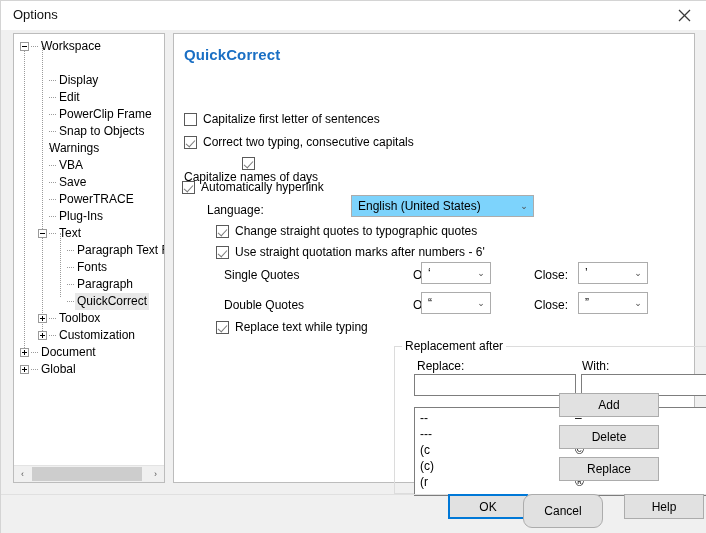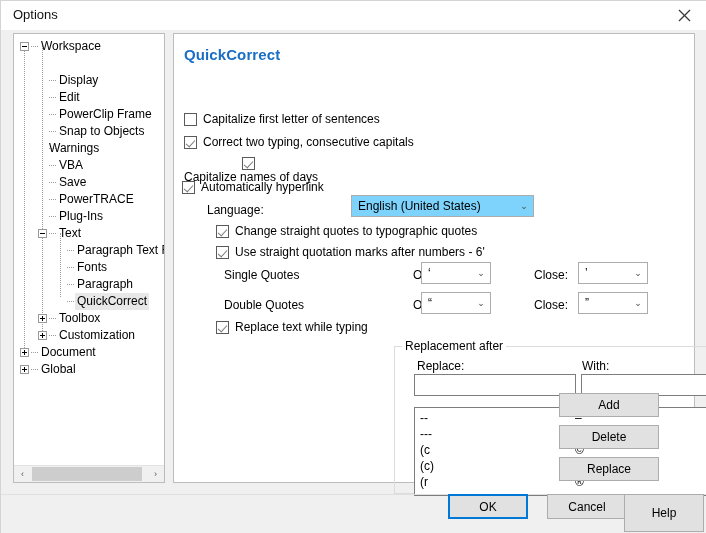--- a/index.html
+++ b/index.html
@@ -544,17 +544,17 @@
 
       <div class="btn disabled" style="left:385px; top:359px; width:100px; height:24px;">Add</div>
       <div class="btn disabled" style="left:385px; top:391px; width:100px; height:24px;">Delete</div>
       <div class="btn disabled" style="left:385px; top:423px; width:100px; height:24px;">Replace</div>
 
     </div>
 
     <div class="footer-sep"></div>
 
     <div class="btn default" style="left:447px; top:464px; width:80px; height:25px;">OK</div>
-    <div class="btn" style="left:546px; top:464px; width:80px; height:25px;">Cancel</div>
-    <div class="btn" style="left:623px; top:464px; width:80px; height:38px;">Help</div>
+    <div class="btn" style="left:522px; top:464px; width:80px; height:34px;border-radius:9px;">Cancel</div>
+    <div class="btn" style="left:623px; top:464px; width:80px; height:25px;">Help</div>
 
   </div>
 </div>
 
 </body></html>

